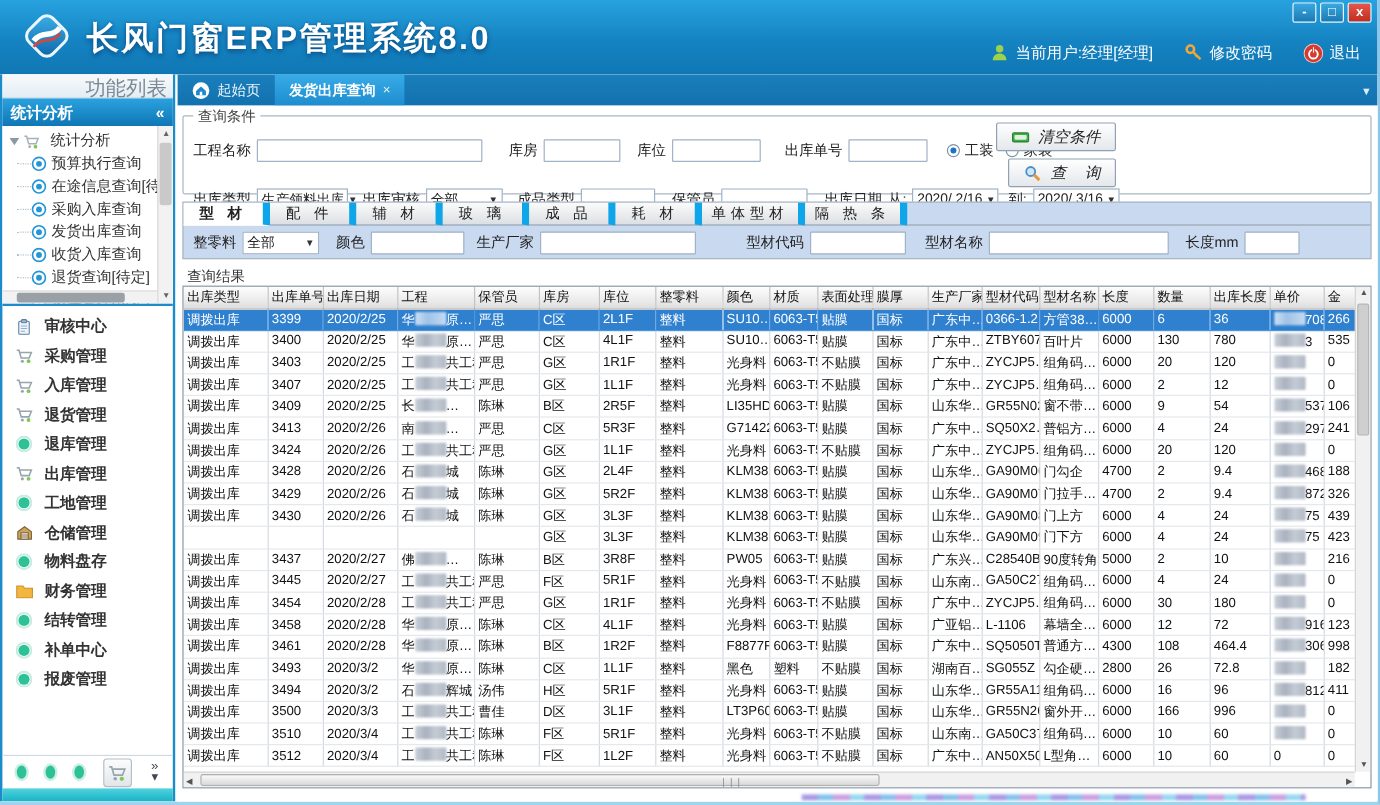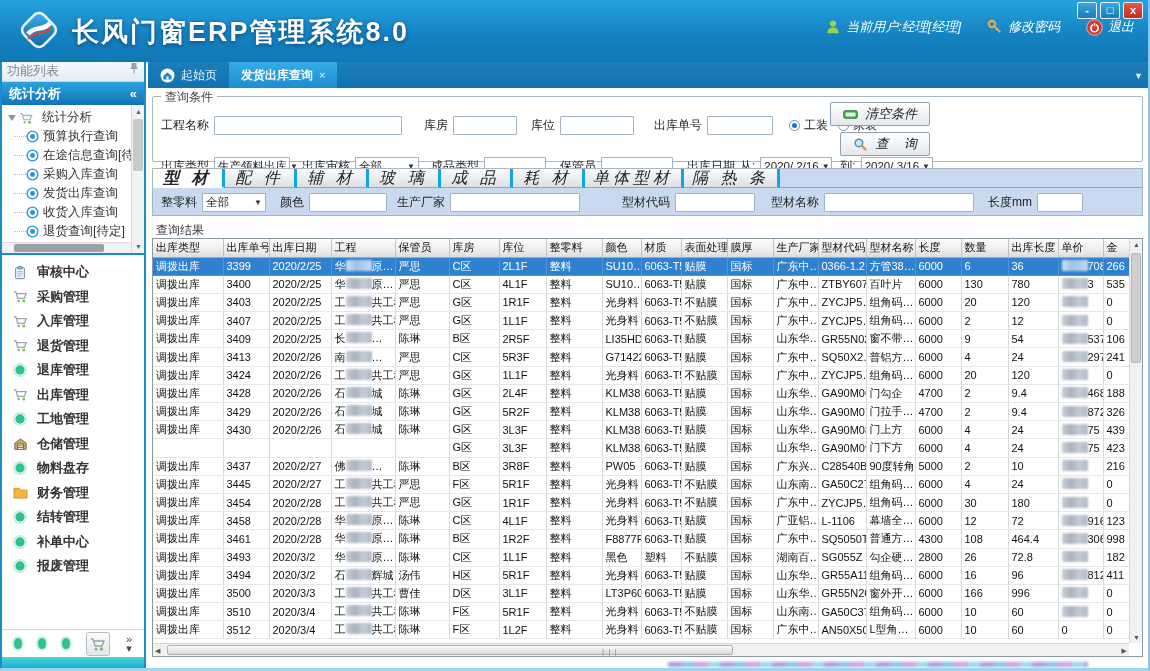--- a/index.html
+++ b/index.html
@@ -10,28 +10,28 @@
   
   .app-header{position:absolute;left:0;top:0;width:100%;height:62px;
     background:linear-gradient(#27a2de,#1583c2 55%,#1077b4);}
   .logo{position:absolute;left:16px;top:7px;}
   .app-title{position:absolute;left:72px;top:14px;font-size:27px;font-weight:bold;color:#fff;
     letter-spacing:2px;text-shadow:0 2px 4px rgba(0,55,110,.55),0 0 2px #0b5f97;}
   .win-controls{position:absolute;top:2px;right:5px;display:flex;gap:3px;}
   .win-btn{width:20px;height:17px;font-size:11px;font-weight:bold;color:#fff;text-align:center;line-height:15px;
     background:linear-gradient(#3aa8e0,#1b7ab3);border:1px solid #e8f4fb;border-radius:2px;cursor:pointer;}
   .win-btn.close{background:linear-gradient(#e4574a,#c22d1f);}
-  .user-strip{position:absolute;right:14px;top:18px;display:flex;align-items:center;gap:8px;color:#fff;font-size:13px;font-style:italic;}
+  .user-strip{position:absolute;right:14px;top:35px;display:flex;align-items:center;gap:8px;color:#fff;font-size:13px;}
   .user-strip .grp{display:flex;align-items:center;gap:5px;cursor:pointer;}
   .user-strip .sp{width:10px;}
   
   .sidebar{position:absolute;left:0;top:62px;width:146px;bottom:0;background:#fff;
     border-left:2px solid #1b8bca;border-right:2px solid #1b8bca;display:flex;flex-direction:column;}
-  .func-bar{height:20px;background:linear-gradient(#f7fafc,#e4edf4);color:#7b8a96;font-size:13px;
-    display:flex;align-items:flex-start;padding:0 5px;border-bottom:1px solid #c8d6e2;}
+  .func-bar{height:20px;background:linear-gradient(#f7fafc,#e4edf4);color:#7b8a96;font-size:17px;
+    display:flex;align-items:flex-end;padding:0 5px;border-bottom:1px solid #c8d6e2;flex-direction:column;}
   .func-bar .flex1{flex:1;}
   .sec-header{height:23px;background:linear-gradient(#2aa2de,#0f76b5);color:#fff;font-size:13px;font-weight:bold;
     display:flex;align-items:center;padding:0 7px;}
   .sec-header .flex1{flex:1;}
   .sec-collapse{font-size:13px;cursor:pointer;}
   .tree{position:relative;height:150px;border-bottom:2px solid #1b8bca;overflow:hidden;background:#fff;padding:3px 0 0 4px;}
   .tree-row{display:flex;align-items:center;height:19px;font-size:12.5px;color:#333;white-space:nowrap;cursor:pointer;}
   .tree-expander{width:0;height:0;border-left:4px solid transparent;border-right:4px solid transparent;border-top:6px solid #8a98a4;margin:0 3px 0 2px;}
   .tree-guide{width:12px;border-top:1px dotted #b5c2cc;margin-left:8px;}
   .tree-row .icon{margin-right:4px;display:inline-flex;}
@@ -69,22 +69,22 @@
   .radio{display:inline-flex;align-items:center;gap:4px;margin-right:10px;cursor:pointer;}
   .radio .rdot{width:11px;height:11px;border-radius:50%;border:1px solid #7d93a8;background:#fff;position:relative;}
   .radio.sel .rdot::after{content:"";position:absolute;left:2px;top:2px;width:5px;height:5px;border-radius:50%;background:#1d74c4;}
   .cbtn{position:absolute;display:flex;align-items:center;gap:7px;height:24px;padding:0 12px;font-size:13px;color:#222;
     background:linear-gradient(#fefefe,#e4e8ec);border:1px solid #8fa0b0;border-radius:2px;cursor:pointer;font-style:italic;}
   .btn-clear{right:212px;top:5px;}
   .btn-search{right:212px;top:35px;letter-spacing:6px;padding-right:6px;}
   
   .mat-block{position:absolute;left:4px;right:5px;top:80px;height:48px;border:1px solid #a8b6c2;background:#c9d9ef;}
   .mat-tabs{display:flex;height:19px;}
-  .mat-tab{min-width:72px;padding:0 8px;display:flex;align-items:center;justify-content:center;font-size:16px;color:#222;
-    background:linear-gradient(#fbfbfb,#dcdfe3);border-right:3px solid #0ea5e9;border-bottom:1px solid #98a6b2;cursor:pointer;letter-spacing:4px;font-style:italic;}
+  .mat-tab{min-width:72px;padding:0 8px;display:flex;align-items:center;justify-content:center;font-size:12px;color:#222;
+    background:linear-gradient(#fbfbfb,#dcdfe3);border-right:6px solid #0ea5e9;border-bottom:1px solid #98a6b2;cursor:pointer;letter-spacing:4px;}
   .mat-tab.active{background:#fff;border-bottom:1px solid #fff;font-weight:bold;}
   .mat-tabs .filler{flex:1;border-bottom:1px solid #98a6b2;}
   .filter-row{display:flex;align-items:center;height:28px;padding:0 8px;font-size:12px;color:#222;white-space:nowrap;}
   .filter-row label{margin-right:5px;}
   
   .results-label{position:absolute;left:8px;top:134px;font-size:12px;color:#333;}
   .grid-panel{position:absolute;left:4px;right:5px;top:150px;bottom:11px;border:1px solid #8a98a6;background:#fff;overflow:hidden;}
   table.grid{border-collapse:collapse;table-layout:fixed;width:977px;font-size:11px;color:#111;}
   table.grid th{height:18px;font-weight:normal;text-align:left;padding:0 3px;
     background:linear-gradient(#fdfdfd,#e9e9e9 70%,#dcdcdc);border-right:1px solid #c3c3c3;border-bottom:1px solid #a9a9a9;

